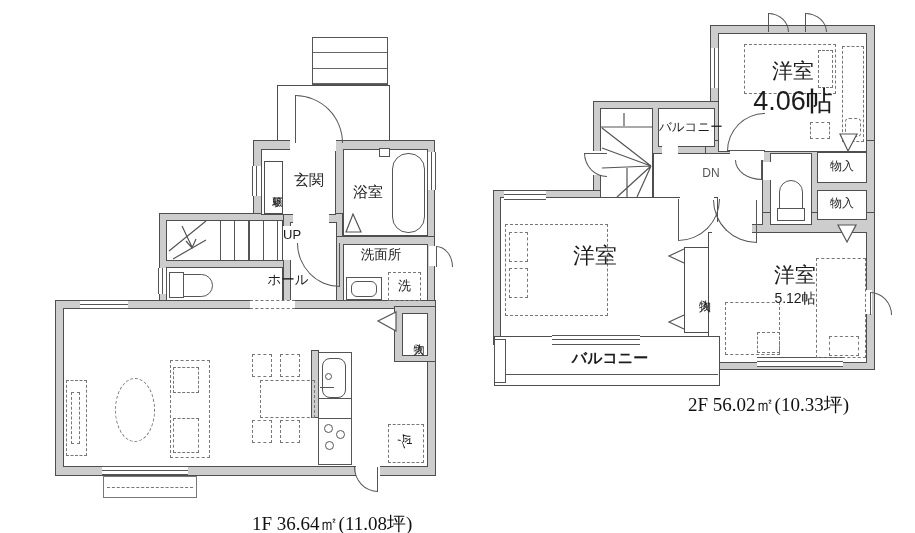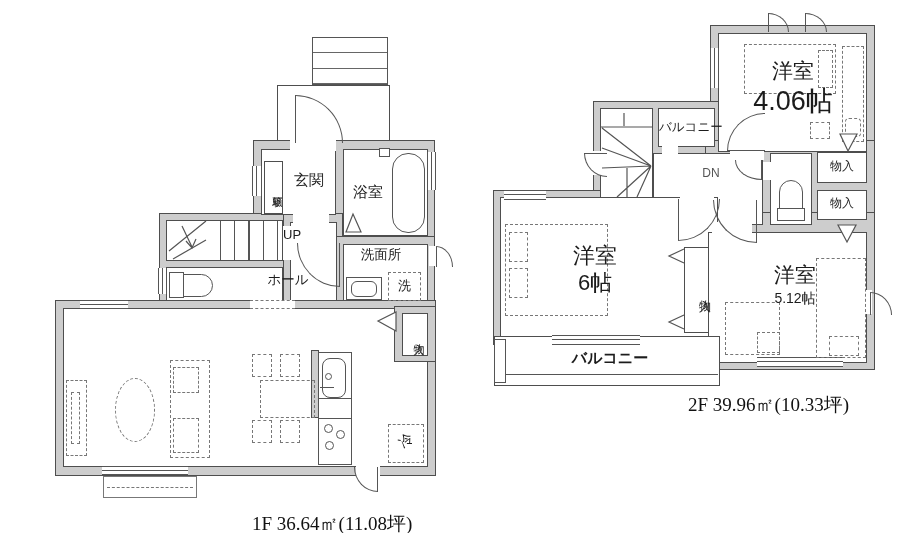--- a/index.html
+++ b/index.html
@@ -193,20 +193,19 @@
   <div class="lb" style="left:394px;top:433px;width:24px;font-size:14px;transform:rotate(-38deg);">冷</div>
   <div class="cap" style="left:252px;top:487px;margin-top:24px;">1F 36.64㎡(11.08坪)</div>
 
   <div class="lb" style="left:718px;top:60px;width:150px;font-size:21px;">洋室</div>
   <div class="lb" style="left:718px;top:87px;width:150px;font-size:27px;">4.06帖</div>
   <div class="lb" style="left:659px;top:121px;width:56px;font-size:12.5px;">バルコニー</div>
   <div class="lb" style="left:647px;top:167px;width:40px;font-size:12px;color:#555;margin-left:44px;">DN</div>
   <div class="lb" style="left:820px;top:160px;width:44px;font-size:12px;">物入</div>
   <div class="lb" style="left:820px;top:197px;width:44px;font-size:12px;">物入</div>
   <div class="lb" style="left:520px;top:244px;width:150px;font-size:22px;">洋室</div>
-  <div class="lb" style="left:520px;top:271px;width:150px;font-size:22px;">6帖</div>
   <div class="lb v" style="left:691px;top:268px;width:20px;height:44px;font-size:12px;">物入</div>
   <div class="lb" style="left:720px;top:264px;width:150px;font-size:21px;">洋室</div>
   <div class="lb" style="left:720px;top:291px;width:150px;font-size:14px;">5.12帖</div>
   <div class="lb" style="left:530px;top:350px;width:160px;font-size:15px;font-weight:bold;">バルコニー</div>
-  <div class="cap" style="left:688px;top:392px;">2F 39.96㎡(10.33坪)</div>
+  <div class="cap" style="left:688px;top:392px;">2F 56.02㎡(10.33坪)</div>
 
 </div>
 
 </body></html>

